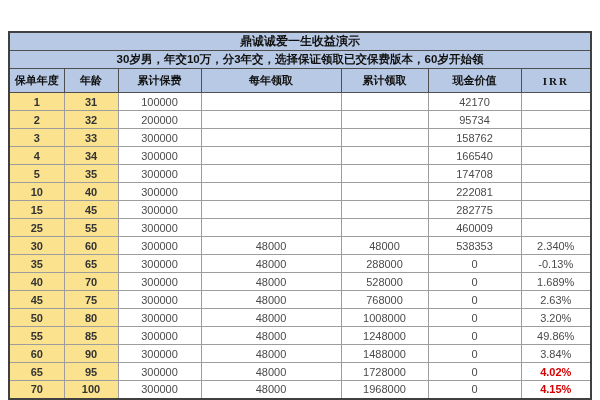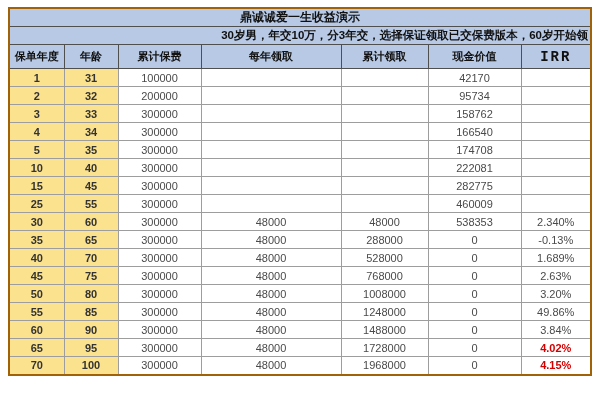--- a/index.html
+++ b/index.html
@@ -10,21 +10,22 @@
     overflow: hidden;
   }
   .sheet {
     position: absolute;
     left: 8px; top: 7px;
   }
   table.benefit {
     border-collapse: collapse;
     table-layout: fixed;
     width: 582px;
-    border: 2px solid #a16207;
+    border: 2px solid #404040;
+    margin-top: 24px;
   }
   col.c-year { width: 55px; }
   col.c-age { width: 54px; }
   col.c-premium { width: 83px; }
   col.c-annual { width: 140px; }
   col.c-cum { width: 87px; }
   col.c-cash { width: 93px; }
   col.c-irr { width: 70px; }
 
   td, th {
@@ -45,34 +46,33 @@
     color: #111;
     height: 16px;
   }
   tr.subtitle-row td {
     background: #b7c9e4;
     border: 1px solid #4f4f4f;
     font-weight: bold;
     font-size: 11.5px;
     color: #111;
     height: 18px;
-    text-align: right;
   }
   tr.header-row th {
     background: #b7c9e4;
     border: 1px solid #4f4f4f;
     font-weight: bold;
     font-size: 11px;
     color: #111;
     height: 24px;
   }
   tr.header-row th.irr-head {
-    font-family: Liberation Mono, monospace;
+    font-family: Liberation Serif, serif;
     letter-spacing: 2px;
-    font-size: 14px;
+    font-size: 11px;
   }
   tbody tr { height: 18px; }
   tbody td.key {
     background: #fbe28f;
     font-weight: bold;
     color: #333;
   }
   tbody td.num { color: #4a4a4a; }
   tbody td.irr-red {
     color: #d40000;

